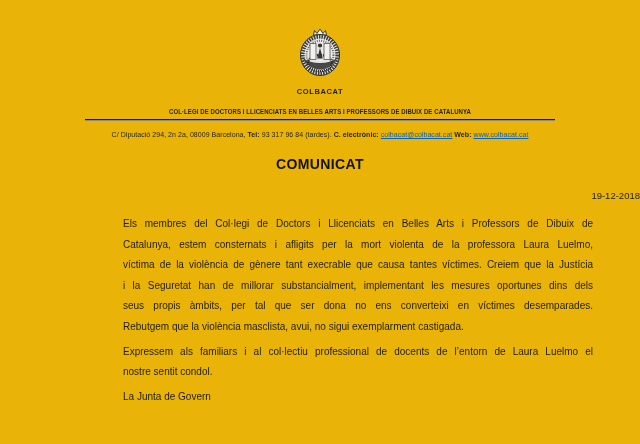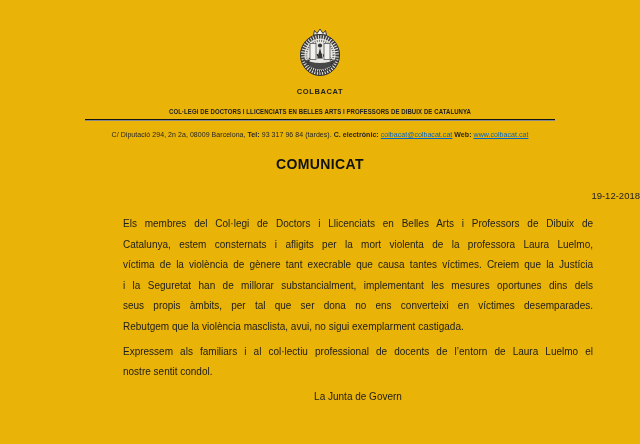--- a/index.html
+++ b/index.html
@@ -107,21 +107,20 @@
   }
   .tline.just {
     text-align: justify;
     text-align-last: justify;
     -moz-text-align-last: justify;
   }
   .signature {
     line-height: 20.5px;
     margin-top: 4.5px;
     font-size: 10px;
-    text-align: center;
   }
 </style>
 </head>
 <body>
 
 <div class="page">
 
   <div class="logo-wrap">
     <svg width="46" height="50" viewBox="0 0 46 50">
 

